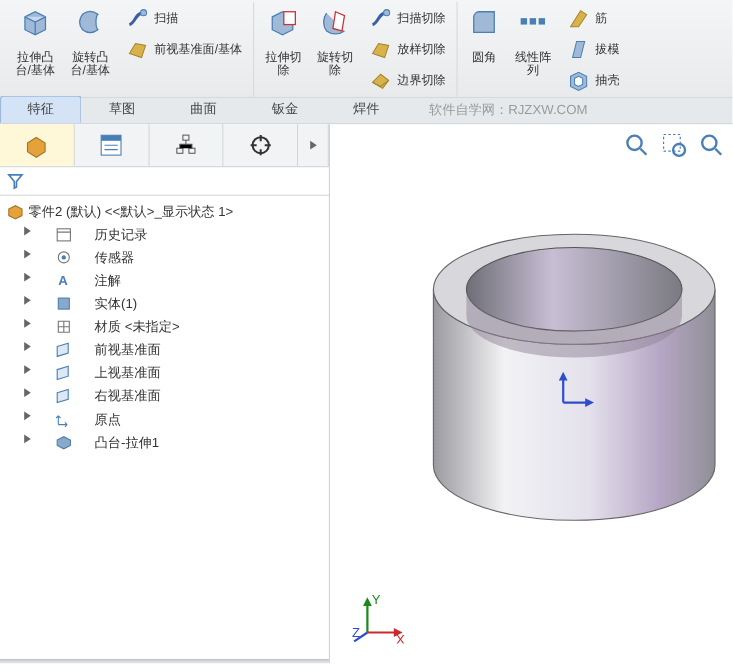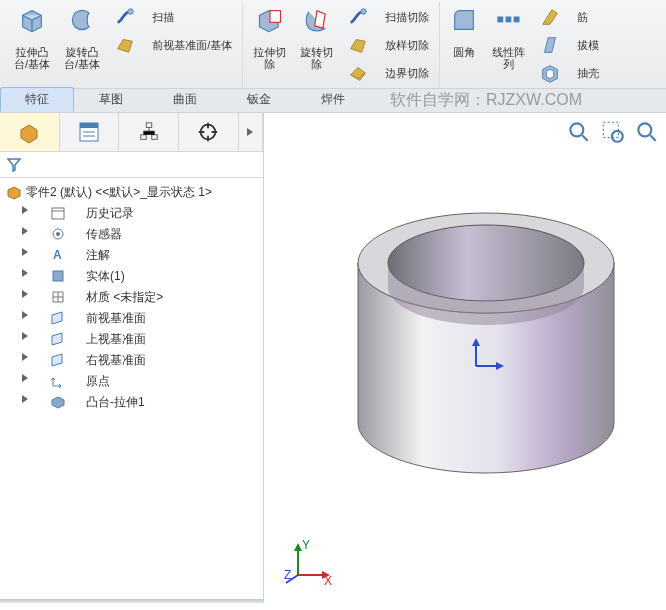--- a/index.html
+++ b/index.html
@@ -3,29 +3,29 @@
 <meta charset="utf-8">
 <style>
 *{box-sizing:border-box;margin:0;padding:0;font-family:"Microsoft YaHei",sans-serif;font-size:12px}
 body{width:666px;height:610px;background:#fff;overflow:hidden;position:relative}
 .ribbon{background:linear-gradient(#f4f5f6,#e8eaec);border-bottom:1px solid #cfd3d8;padding:2px 4px 0;display:flex;gap:0}
 .rgroup{display:flex;flex-direction:column;align-items:center;border-right:1px solid #d7dadf;padding:2px 6px}
 .rgroup:last-child{border-right:none}
 .rrow{display:flex;gap:6px;align-items:flex-start}
 .rbtn{display:flex;flex-direction:column;align-items:center;gap:12px;padding:2px 4px;cursor:pointer;border-radius:2px}
 .rbtn .ico{width:28px;height:28px}
-.rbtn-h{flex-direction:row;gap:16px;align-items:center}
+.rbtn-h{flex-direction:row;gap:4px;align-items:center}
 .rbtn-h .ico{width:22px;height:22px}
 .lbl{font-size:11px;color:#333;text-align:center;line-height:12px;white-space:nowrap}
 .tabs{display:flex;background:#e6e9ec;border-bottom:1px solid #cfd3d8;height:24px;align-items:flex-end}
 .tab{padding:3px 24px;font-size:12px;color:#444;border:1px solid transparent;cursor:pointer}
 .tab.active{background:#d4e3f5;border:1px solid #9cb8db;border-bottom:1px solid #d4e3f5;border-radius:3px 3px 0 0}
-.watermark{color:#9a9a9a;font-size:16px;margin-left:20px;align-self:center}
+.watermark{color:#9a9a9a;font-size:12px;margin-left:20px;align-self:center}
 .main{display:flex;height:calc(610px - 120px)}
-.sidebar{width:264px;border-right:1px solid #cfd3d8;background:#fff;display:flex;flex-direction:column}
+.sidebar{width:300px;border-right:1px solid #cfd3d8;background:#fff;display:flex;flex-direction:column}
 .sbtabs{display:flex;background:#f1f3f5;border-bottom:1px solid #d3d7dc}
 .sbtab{flex:1;height:38px;display:flex;align-items:center;justify-content:center;border-right:1px solid #d3d7dc;cursor:pointer}
 .sbtab.active{background:#fff8d8}
 .filter{height:26px;border-bottom:1px solid #d3d7dc;display:flex;align-items:center;padding:0 6px}
 .tree{flex:1;overflow:auto;padding:4px 2px}
 .troot{display:flex;align-items:center;gap:4px;padding:2px 4px;color:#333}
 .tnode{display:flex;align-items:flex-start;gap:20px;padding:2px 4px 2px 18px;color:#333;cursor:pointer}
 .tico{width:16px;height:16px;flex-shrink:0}
 .tri{width:10px;height:10px;flex-shrink:0}
 .dragbar{height:4px;background:linear-gradient(#bfc4ca,#e6e9ec);cursor:ns-resize}

